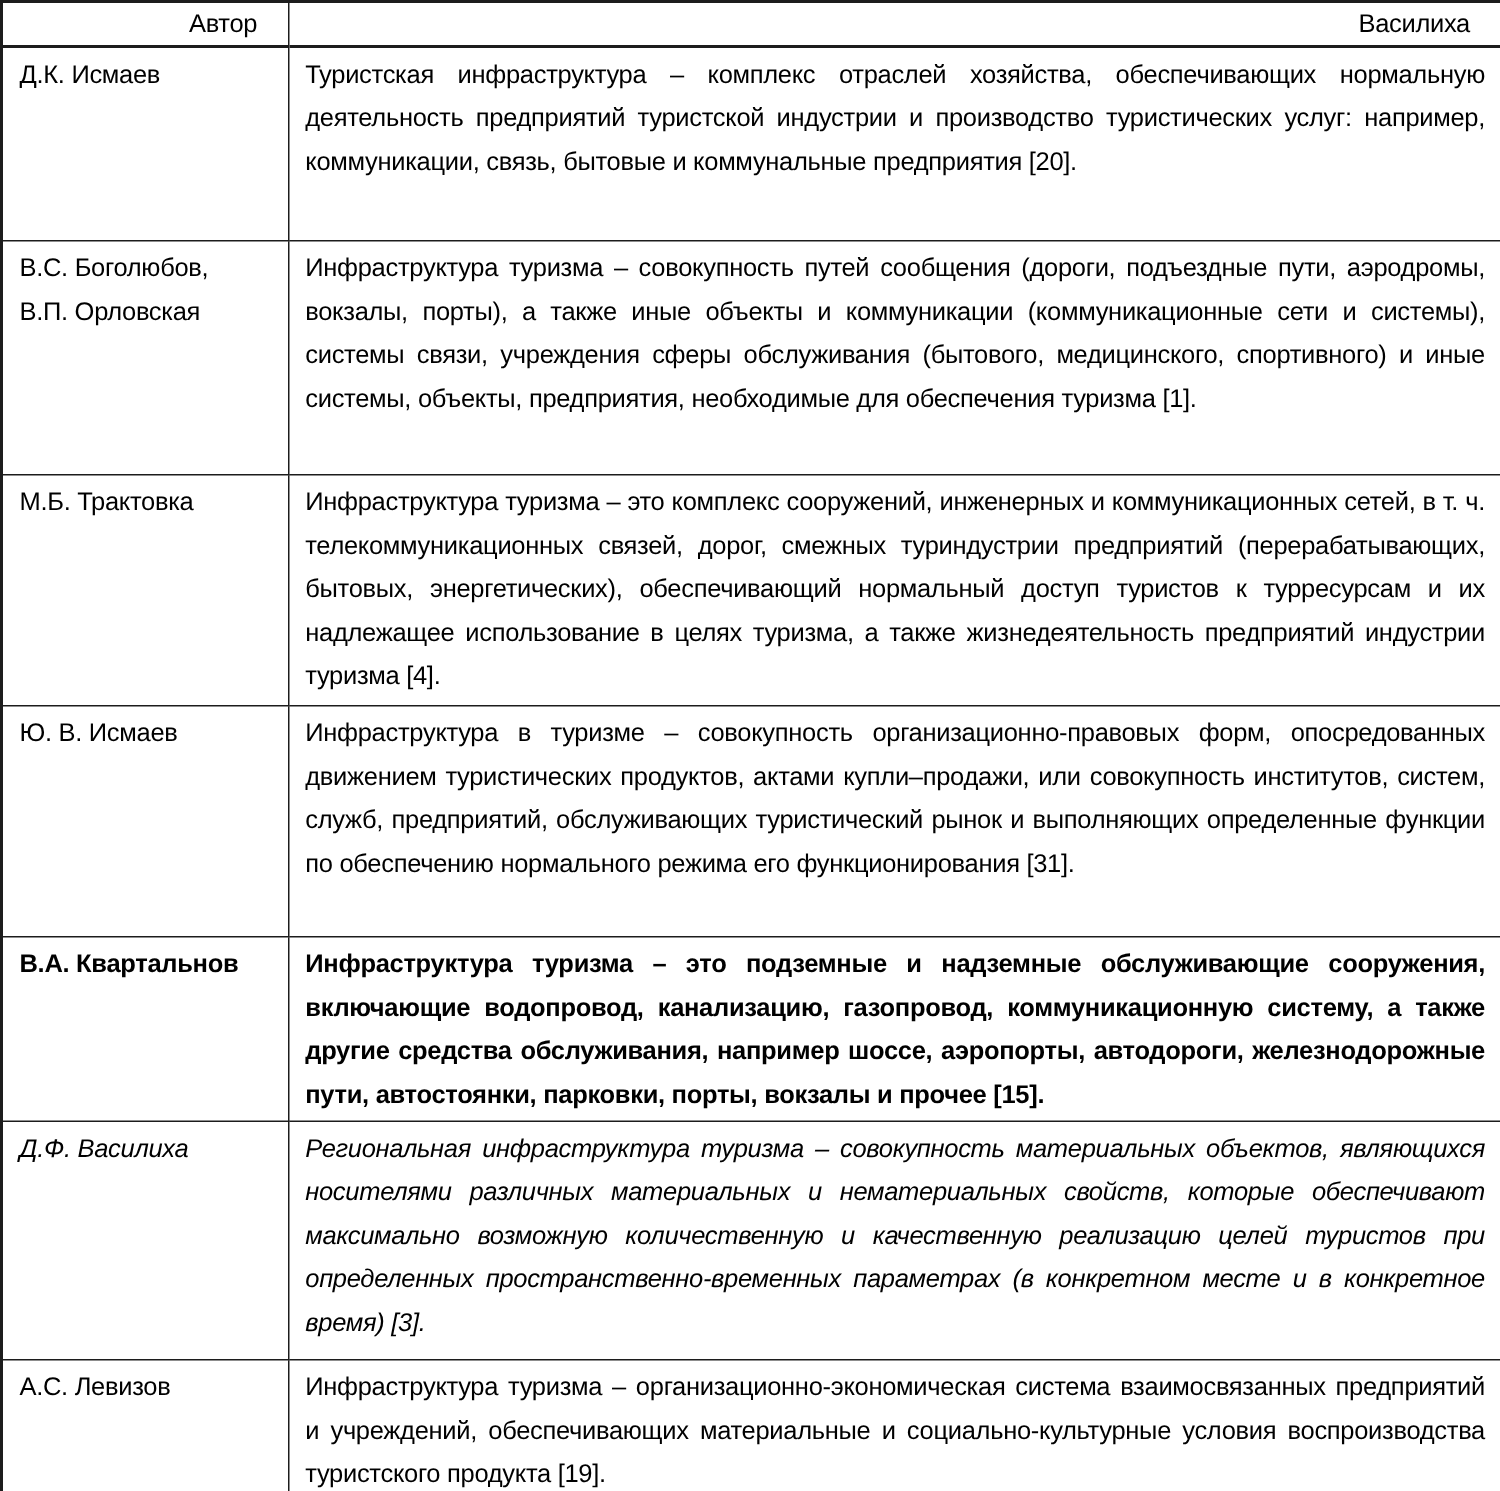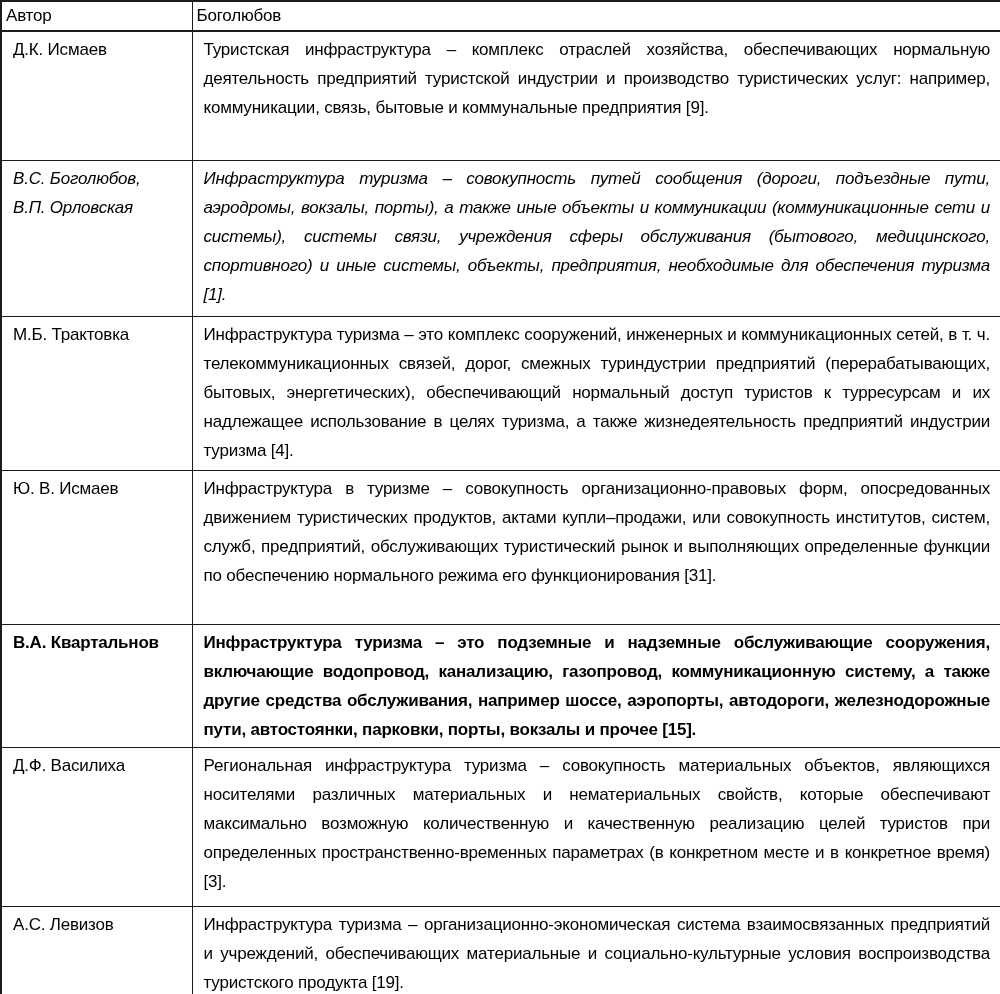--- a/index.html
+++ b/index.html
@@ -22,23 +22,23 @@
   }
   col.col-author { width: 191px; }
   col.col-interp { width: 809px; }
 
   table.def-table th {
     border: 1px solid #1c1c1c;
     border-bottom: 2px solid #1c1c1c;
     height: 24px;
     font-weight: normal;
     font-size: 17px;
-    text-align: left;
+    text-align: right;
     vertical-align: middle;
-    padding: 2px 4px;
+    padding: 2px 20px;
     letter-spacing: -0.2px;
   }
   table.def-table td {
     border: 1px solid #1c1c1c;
     vertical-align: top;
     font-size: 17px;
     line-height: 29px;
     letter-spacing: -0.2px;
     padding: 3px 10px 3px 11px;
   }
@@ -46,45 +46,45 @@
     white-space: pre-line;
     text-align: left;
     padding-left: 10px;
     padding-right: 4px;
     margin-left: 25px;
   }
   td.interp-cell {
     text-align: justify;
   }
   tr.r1 { height: 129px; }
-  tr.r2 { height: 156px; font-style: italic; }
+  tr.r2 { height: 156px; }
   tr.r3 { height: 154px; }
   tr.r4 { height: 154px; }
   tr.r5 { height: 123px; font-weight: bold; }
-  tr.r6 { height: 159px; }
+  tr.r6 { height: 159px; font-style: italic; }
   tr.r7 { height: 89px; }
 </style>
 </head>
 <body>
 
 <table class="def-table">
   <colgroup>
     <col class="col-author">
     <col class="col-interp">
   </colgroup>
   <thead>
     <tr>
       <th>Автор</th>
-      <th>Боголюбов</th>
+      <th>Василиха</th>
     </tr>
   </thead>
   <tbody>
     <tr class="r1">
       <td class="author-cell">Д.К. Исмаев</td>
-      <td class="interp-cell">Туристская инфраструктура – комплекс отраслей хозяйства, обеспечивающих нормальную деятельность предприятий туристской индустрии и производство туристических услуг: например, коммуникации, связь, бытовые и коммунальные предприятия [9].</td>
+      <td class="interp-cell">Туристская инфраструктура – комплекс отраслей хозяйства, обеспечивающих нормальную деятельность предприятий туристской индустрии и производство туристических услуг: например, коммуникации, связь, бытовые и коммунальные предприятия [20].</td>
     </tr>
     <tr class="r2">
       <td class="author-cell">В.С. Боголюбов,
 В.П. Орловская</td>
       <td class="interp-cell">Инфраструктура туризма – совокупность путей сообщения (дороги, подъездные пути, аэродромы, вокзалы, порты), а также иные объекты и коммуникации (коммуникационные сети и системы), системы связи, учреждения сферы обслуживания (бытового, медицинского, спортивного) и иные системы, объекты, предприятия, необходимые для обеспечения туризма [1].</td>
     </tr>
     <tr class="r3">
       <td class="author-cell">М.Б. Трактовка</td>
       <td class="interp-cell">Инфраструктура туризма – это комплекс сооружений, инженерных и коммуникационных сетей, в т. ч. телекоммуникационных связей, дорог, смежных туриндустрии предприятий (перерабатывающих, бытовых, энергетических), обеспечивающий нормальный доступ туристов к турресурсам и их надлежащее использование в целях туризма, а также жизнедеятельность предприятий индустрии туризма [4].</td>
     </tr>

